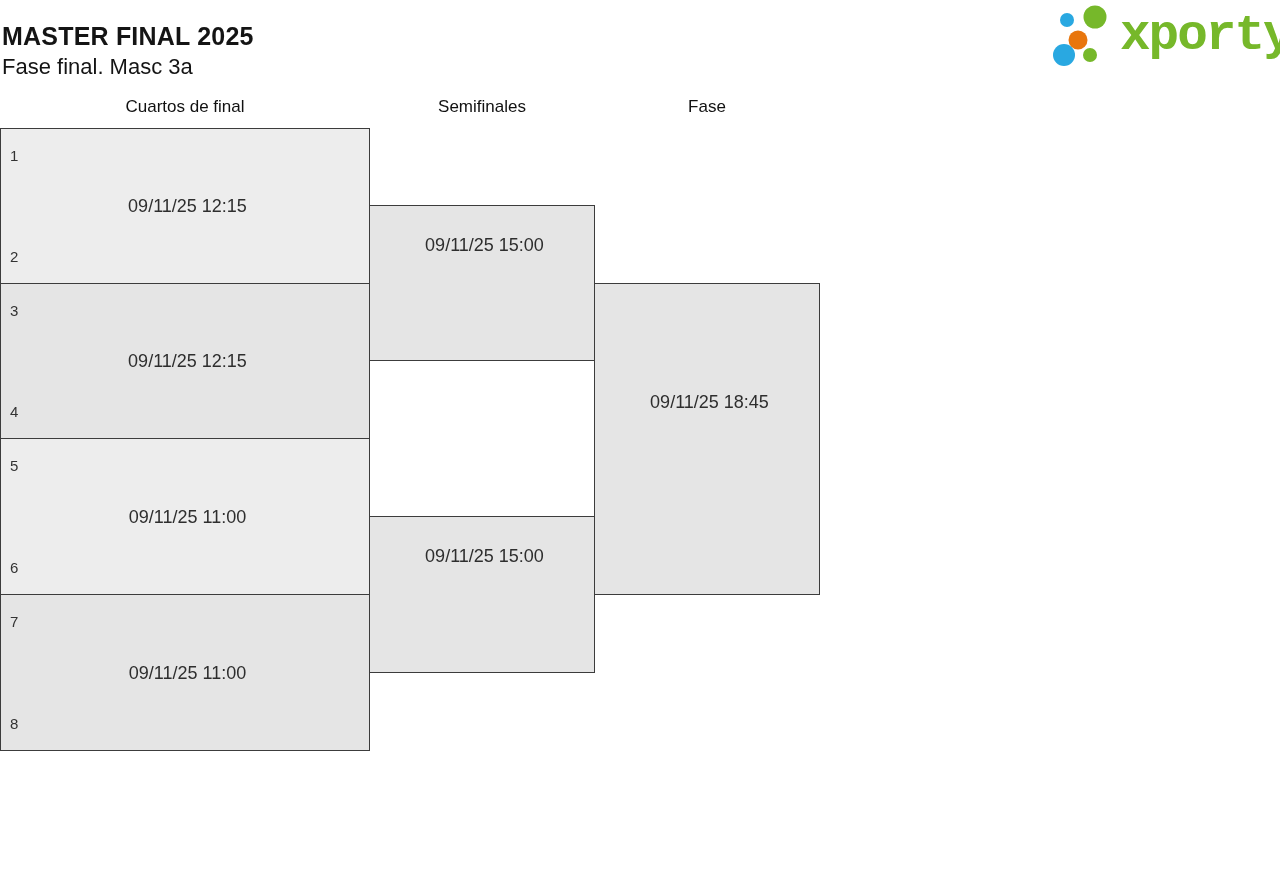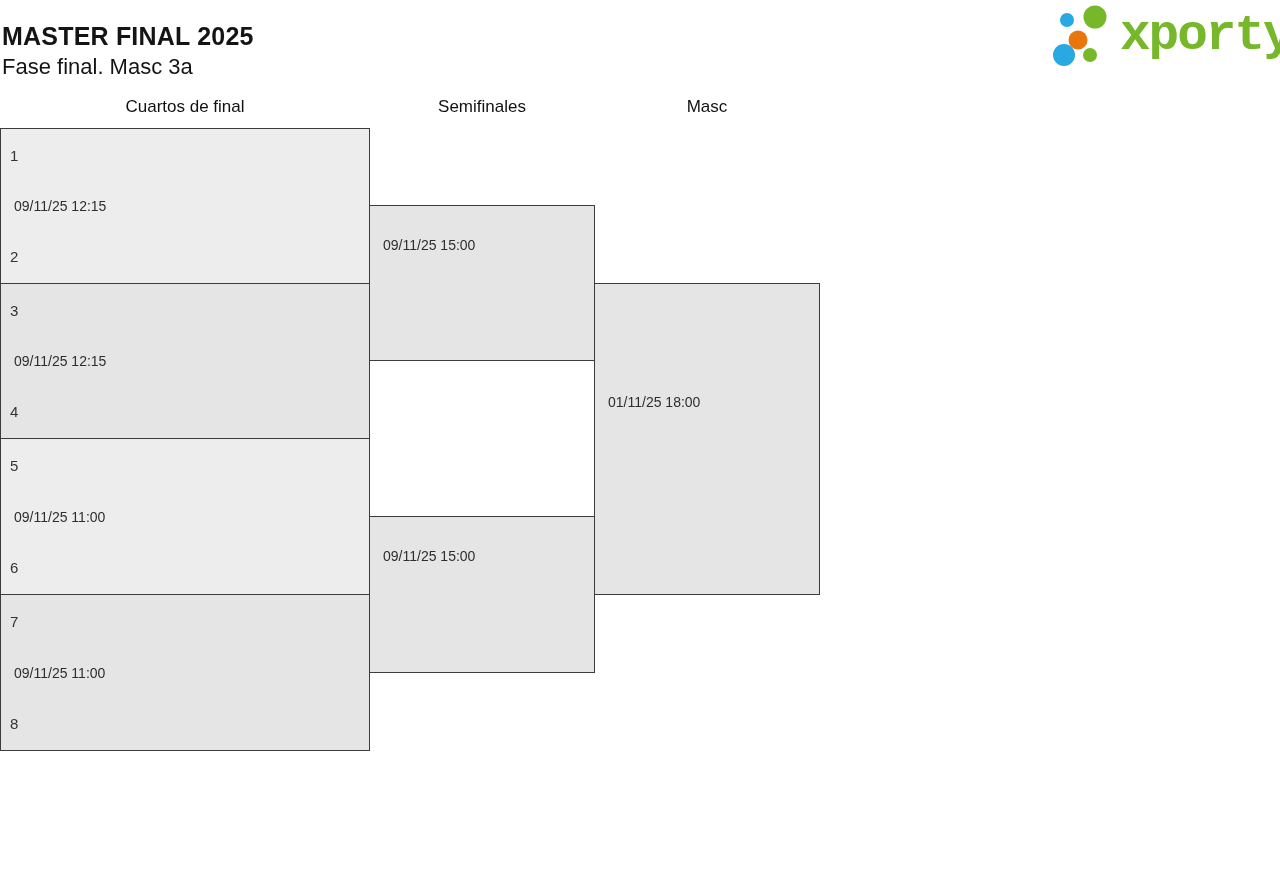--- a/index.html
+++ b/index.html
@@ -56,22 +56,22 @@
   .m-f1  { left: 594px; top: 283px; width: 226px; height: 312px; }
 
   .seed {
     position: absolute; left: 9px;
     font-size: 15px; line-height: 17px; color: #333333;
   }
   .seed.top { top: 18px; }
   .seed.bottom { bottom: 18px; }
 
   .date {
-    position: absolute; left: 13px; right: 0; 
-    font-size: 14px; line-height: 18px; color: #2e2e2e;
+    position: absolute; left: 5px; right: 0; text-align: center;
+    font-size: 18px; line-height: 18px; color: #2e2e2e;
   }
   .date.mid { top: 50%; transform: translateY(-50%); }
   .date.sf  { top: 30px; }
   .date.fin { top: 109px; }
 </style>
 </head>
 <body>
 
 <div class="page">
 
@@ -86,21 +86,21 @@
       <circle cx="52" cy="15" r="11.5" fill="#76B82A"></circle>
       <circle cx="35" cy="38" r="9.5" fill="#E8760D"></circle>
       <circle cx="21" cy="53" r="11" fill="#29A8E1"></circle>
       <circle cx="47" cy="53" r="7" fill="#76B82A"></circle>
     </svg>
     <span class="logo-text" style="color: rgb(118, 184, 42);">xporty</span>
   </div>
 
   <div class="round-header rh-2">Semifinales</div>
   <div class="round-header rh-1">Cuartos de final</div>
-  <div class="round-header rh-3">Masc</div>
+  <div class="round-header rh-3">Fase</div>
 
   <div class="match shaded m-qf1">
     <span class="seed top">1</span>
     <span class="date mid">09/11/25 12:15</span>
     <span class="seed bottom">2</span>
   </div>
 
   <div class="match m-qf2">
     <span class="seed top">3</span>
     <span class="date mid">09/11/25 12:15</span>
@@ -121,16 +121,16 @@
 
   <div class="match m-sf1">
     <span class="date sf">09/11/25 15:00</span>
   </div>
 
   <div class="match m-sf2">
     <span class="date sf">09/11/25 15:00</span>
   </div>
 
   <div class="match m-f1">
-    <span class="date fin">01/11/25 18:00</span>
+    <span class="date fin">09/11/25 18:45</span>
   </div>
 
 </div>
 
 </body></html>

